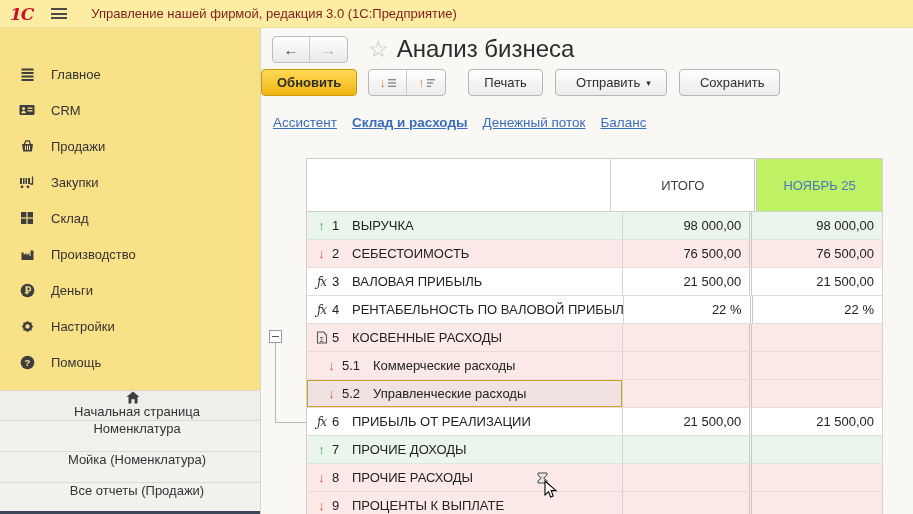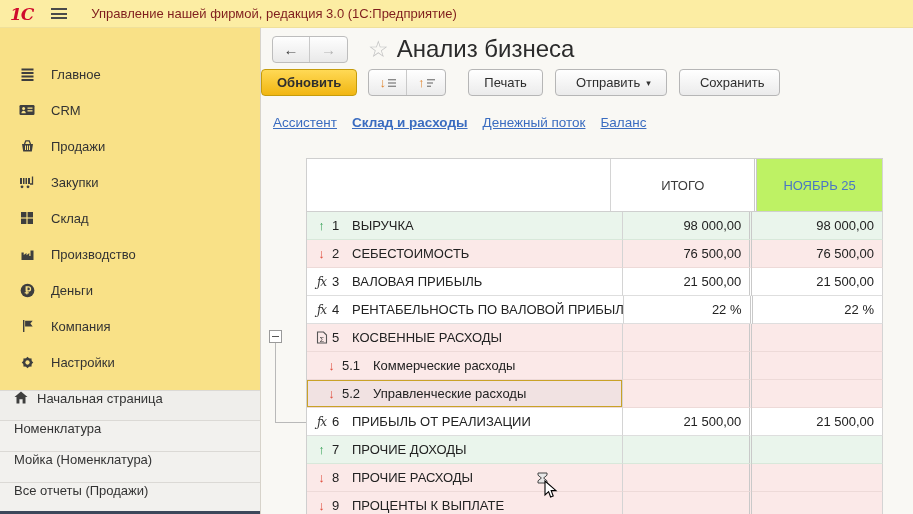--- a/index.html
+++ b/index.html
@@ -19,21 +19,21 @@
   
   .sidebar { position:absolute; top:28px; left:0; width:260px; height:486px; background:#f9e187; }
   .sidebar::after { content:""; position:absolute; left:0; bottom:0; width:100%; height:3px; background:#3c475a; }
   .menu { padding-top:28px; }
   .menu-item { height:36px; display:flex; align-items:center; cursor:pointer; }
   .mi { width:18px; height:16px; margin-left:18px; display:flex; align-items:center; justify-content:center; }
   .ml { margin-left:15px; font-size:13px; color:#333; }
 
   .windows { position:absolute; left:0; top:362px; width:260px; }
   .win { height:31px; background:#f2f1ee; border-bottom:1px solid #dbd9d5; display:flex;
-         align-items:flex-start; padding-left:14px; font-size:13px; color:#333; cursor:pointer; }
+         align-items:center; padding-left:14px; font-size:13px; color:#333; cursor:pointer;flex-direction:column; }
   .win:first-child { border-top:1px solid #dbd9d5; background:#efeeeb; }
   .win .wi { margin-right:9px; display:flex; align-items:center; }
 
   
   .content { position:absolute; left:261px; top:28px; width:652px; height:486px; background:#f9f8f4; }
   .vsep { position:absolute; left:260px; top:28px; width:1px; height:486px; background:#d7d3ca; }
 
   .navrow { position:absolute; left:11px; top:7px; display:flex; align-items:center; }
   .histgroup { display:flex; height:27px; border:1px solid #bdbdbd; border-radius:4px;
                background:linear-gradient(#fefefe,#e9e9e9); overflow:hidden; }
@@ -205,29 +205,20 @@
           <svg width="15" height="15" viewBox="0 0 14 14">
               <circle cx="7" cy="7" r="6.4" fill="#3e3e3e"></circle>
               <path d="M5.8 3.6h2.1a1.9 1.9 0 0 1 0 3.8H5.8z" fill="none" stroke="#f9e187" stroke-width="1.2"></path>
               <rect x="5.8" y="3.6" width="1.2" height="7" fill="#f9e187"></rect>
               <rect x="4.4" y="8.6" width="3.8" height="1.1" fill="#f9e187"></rect>
             </svg>
         </span>
         <span class="ml">Деньги</span>
       </div>
 
-      <div class="menu-item">
-        <span class="mi">
-          <svg width="15" height="14" viewBox="0 0 14 14">
-              <rect x="2.5" y="1" width="1.4" height="12" fill="#3e3e3e"></rect>
-              <path d="M4.6 1.8h7.6l-2.3 2.8 2.3 2.8H4.6z" fill="#3e3e3e"></path>
-            </svg>
-        </span>
-        <span class="ml">Компания</span>
-      </div>
 
       <div class="menu-item">
         <span class="mi">
           <svg width="15" height="15" viewBox="0 0 14 14">
               <g fill="#3e3e3e">
                 <rect x="3.2" y="3.2" width="7.6" height="7.6"></rect>
                 <rect x="3.2" y="3.2" width="7.6" height="7.6" transform="rotate(45 7 7)"></rect>
               </g>
               <circle cx="7" cy="7" r="2" fill="#f9e187"></circle>
             </svg>

